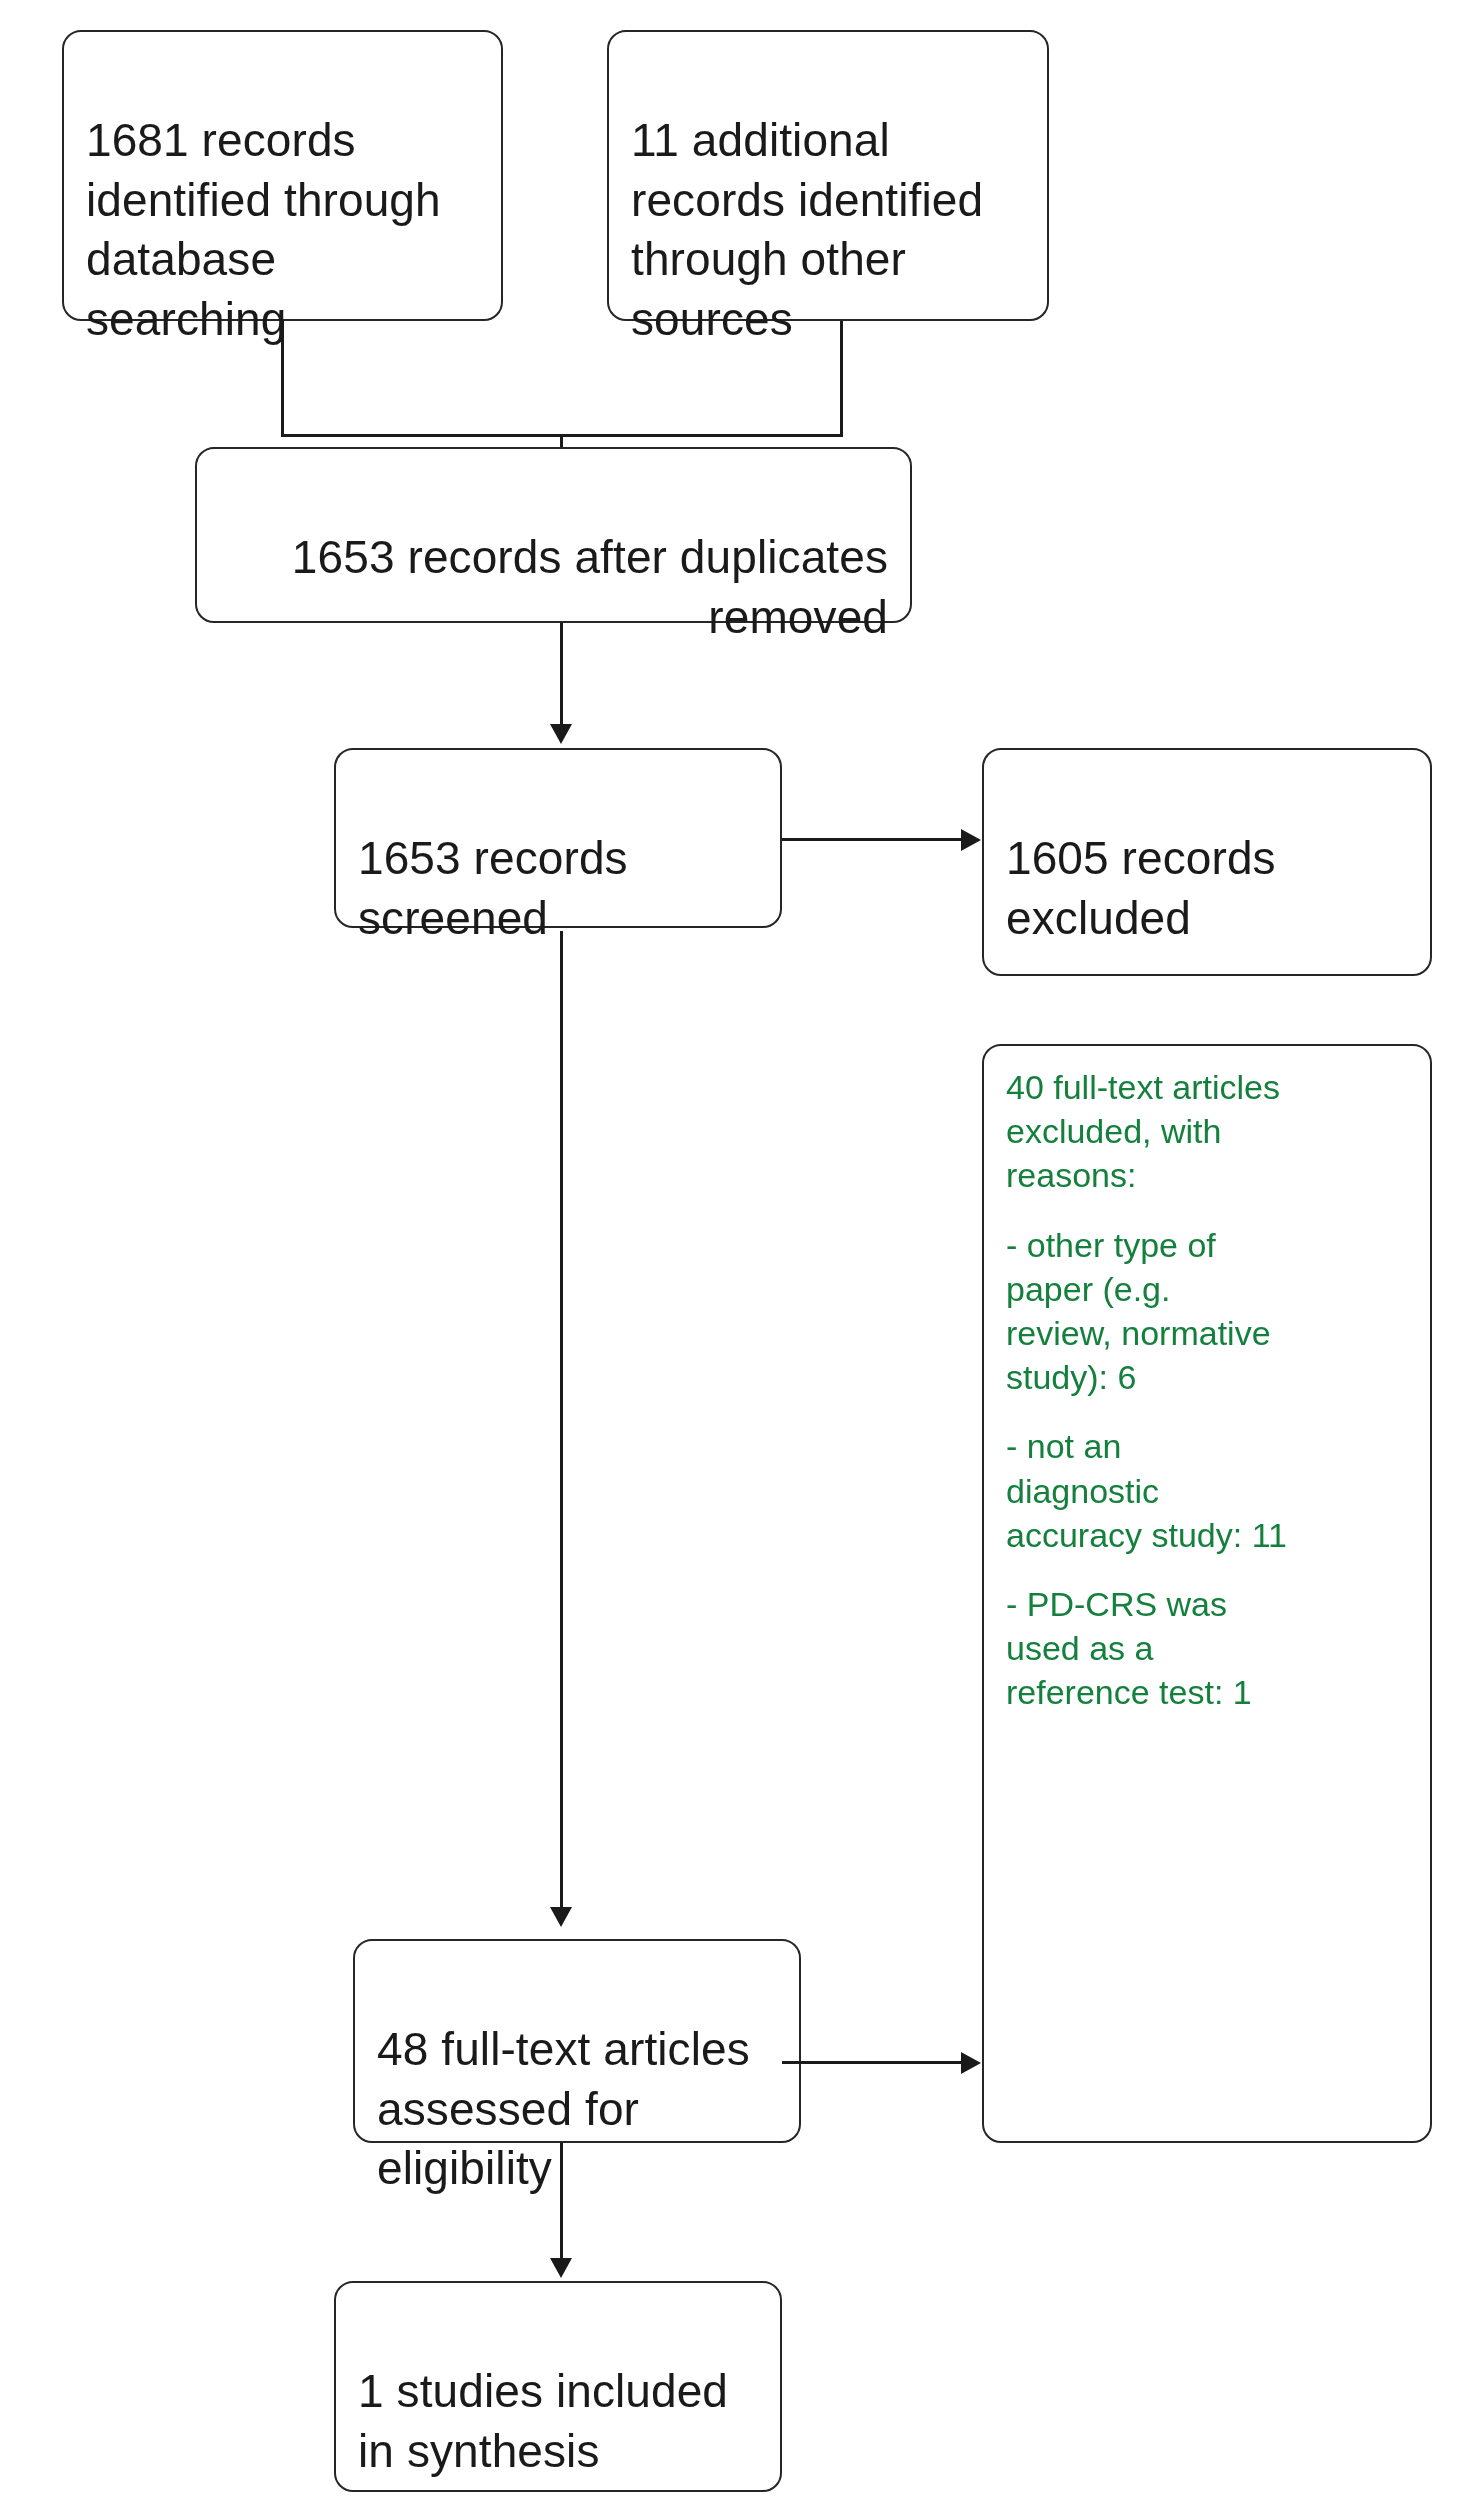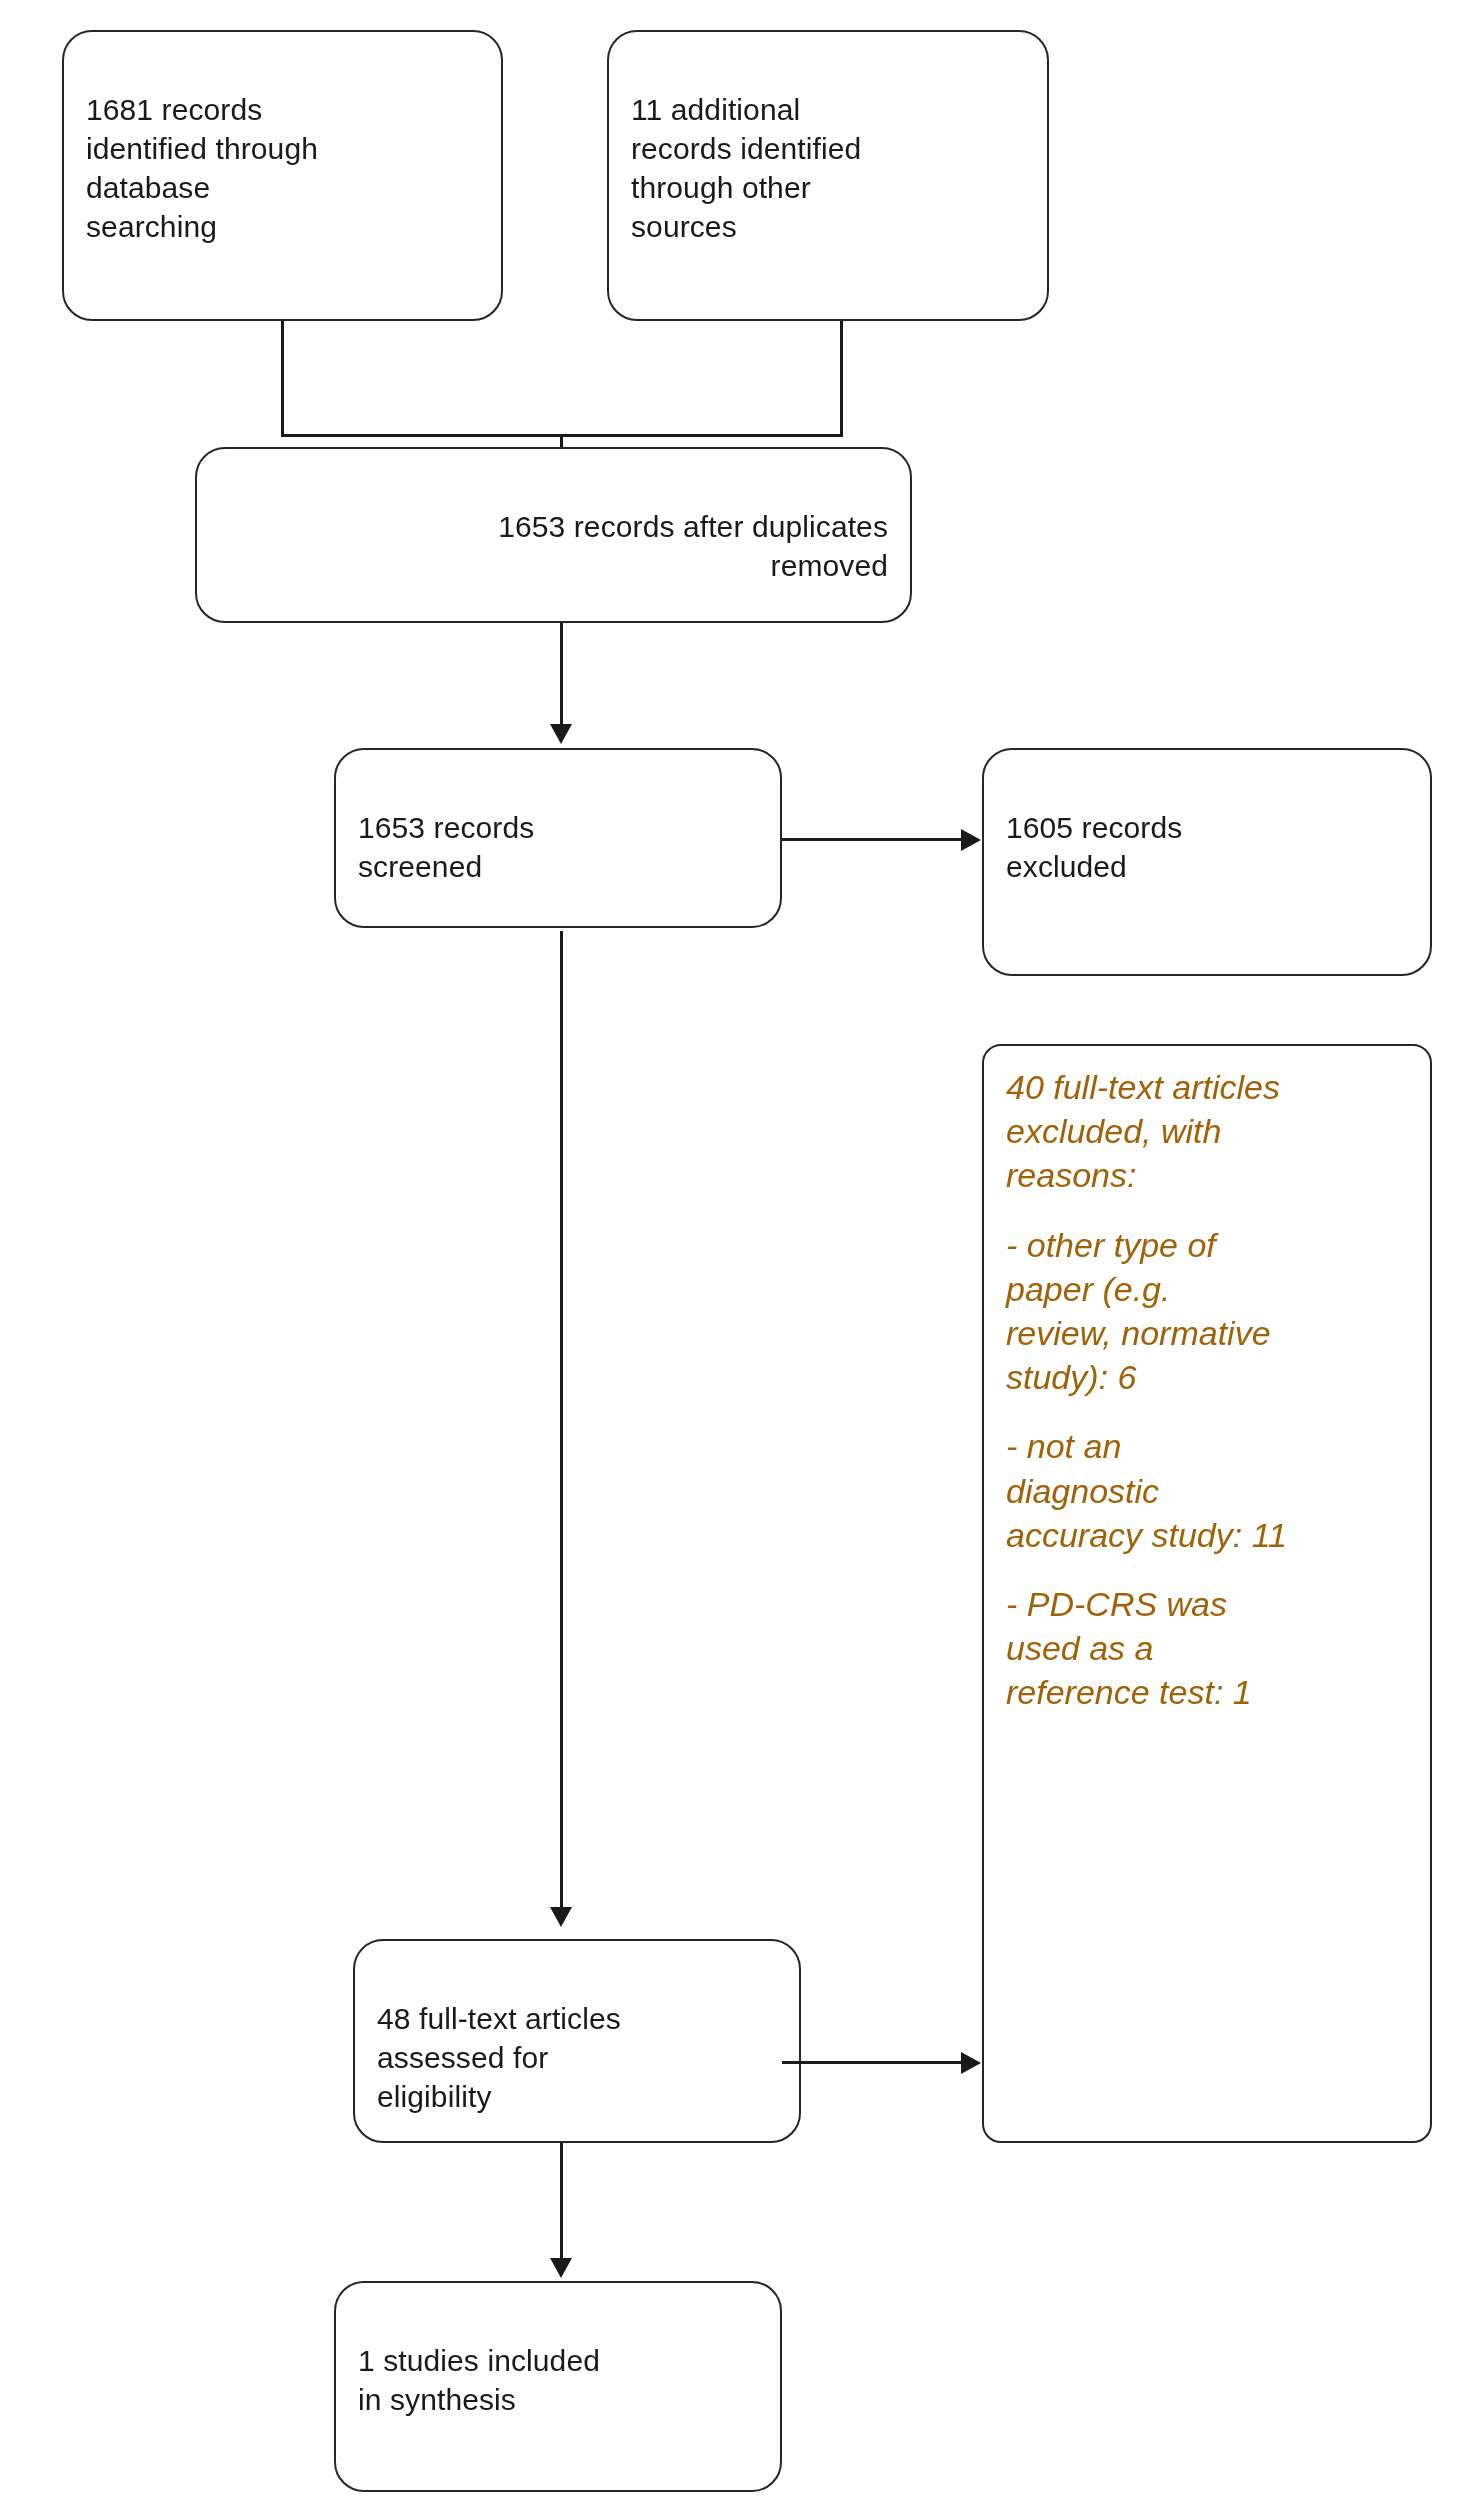--- a/index.html
+++ b/index.html
@@ -15,44 +15,43 @@
     background: #ffffff;
     font-family: "Liberation Sans", sans-serif;
     overflow: hidden;
   }
   
   .node {
     position: absolute;
     box-sizing: border-box;
     background: #ffffff;
     border: 2.9px solid #262626;
-    border-radius: 30px;
+    border-radius: 19px;
     padding: 19px 22px 16px 22px;
     color: #1a1a1a;
-    font-size: 30px;
+    font-size: 46px;
     line-height: 1.30;
     letter-spacing: 0.1px;
     white-space: pre-line;
   }
   .node .node-text {
     display: block;
     white-space: pre-line;
   }
   
   .reason-list {
     position: absolute;
     box-sizing: border-box;
     background: #ffffff;
     border: 2.9px solid #262626;
     border-radius: 19px;
     padding: 19px 19px 16px 22px;
-    color: #a16207;
+    color: #15803d;
     font-size: 34px;
     line-height: 1.30;
-    font-style: italic;
   }
   .reason-list .para {
     display: block;
     white-space: pre-line;
     margin: 0 0 25px 0;
   }
   .reason-list .para:last-child { margin-bottom: 0; }
 
   
   .vline {

